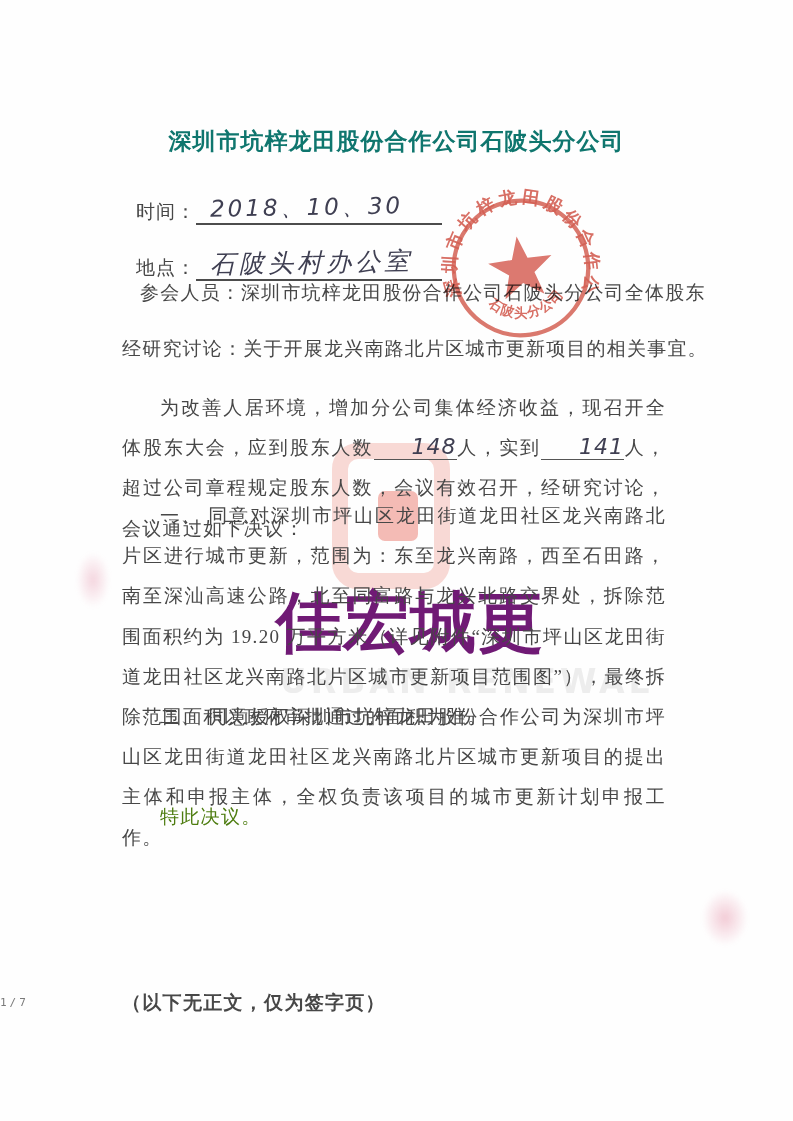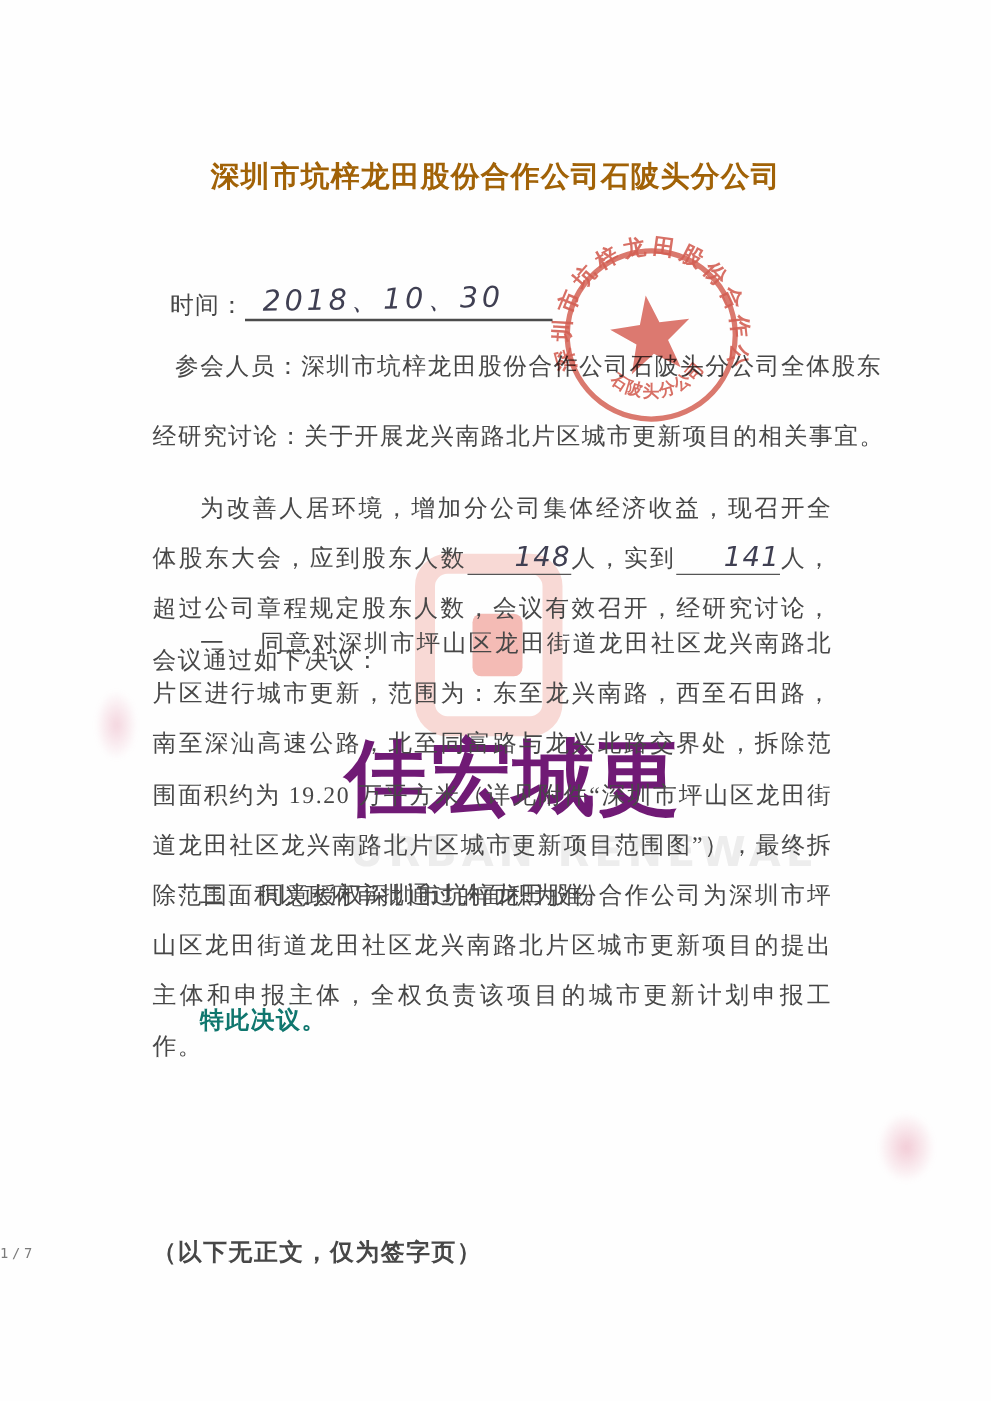--- a/index.html
+++ b/index.html
@@ -29,21 +29,21 @@
   }
   .smudge{position:absolute;border-radius:50%;filter:blur(2px);}
   .smudge-1{left:76px;top:552px;width:34px;height:56px;
     background:radial-gradient(ellipse at center,rgba(222,120,150,.30),rgba(222,120,150,0) 70%);}
   .smudge-2{left:702px;top:890px;width:46px;height:56px;
     background:radial-gradient(ellipse at center,rgba(222,110,140,.35),rgba(222,110,140,0) 70%);}
   
   .content{position:absolute;inset:0;z-index:2;}
   .title{
     position:absolute;left:0;width:100%;text-align:center;
-    font-size:23px;font-weight:bold;color:#a16207;letter-spacing:1px;
+    font-size:23px;font-weight:bold;color:#0f766e;letter-spacing:1px;
   }
   .title-1{top:126px;}
   .title-2{top:170px;}
   .field-line{position:absolute;left:136px;font-size:19px;letter-spacing:1px;}
   .field-line .label{vertical-align:bottom;}
   .blank-line{
     display:inline-block;width:232px;border-bottom:2px solid #4c4c4c;
     text-align:left;padding-left:14px;vertical-align:bottom;
   }
   .hand{
@@ -56,21 +56,21 @@
   .meta{position:absolute;left:122px;width:560px;font-size:19px;letter-spacing:1.2px;white-space:nowrap;}
   .para{
     position:absolute;left:122px;width:544px;font-size:19px;letter-spacing:1.3px;
     line-height:40.2px;text-align:justify;text-justify:inter-ideograph;
   }
   .indent{text-indent:2em;}
   .num-blank{
     display:inline-block;min-width:66px;border-bottom:1.5px solid #555;
     text-align:center;line-height:22px;
   }
-  .bold{font-weight:bold;color:#0f766e;}
+  .bold{font-weight:normal;color:#4d7c0f;}
   .page-num{
     position:absolute;left:0;top:996px;width:100%;text-align:left;
     font-family:"DejaVu Sans Mono","Liberation Mono",monospace;
     font-size:11px;color:#7a7a7a;letter-spacing:3px;
   }
   
   .stamp{
     position:absolute;left:428px;top:184px;width:186px;height:168px;z-index:3;
     transform:rotate(-8deg);mix-blend-mode:multiply;opacity:.88;
   }
@@ -87,24 +87,27 @@
     <div class="wm-cn">佳宏城更</div>
     <div class="wm-en">URBAN RENEWAL</div>
     <div class="smudge smudge-1"></div>
     <div class="smudge smudge-2"></div>
   </div>
 
   <div class="content">
 
     <div class="title title-1">深圳市坑梓龙田股份合作公司石陂头分公司</div>
 
-    <div class="field-line" style="top:224px;">
+    <div class="field-line" style="top:192px;">
       <span class="label">时间：</span><span class="blank-line"><span class="hand hand-date">2018、10、30</span></span>
     </div>
 
+    <div class="field-line" style="top:246px;">
+      <span class="label">地点：</span><span class="blank-line"><span class="hand hand-place">石陂头村办公室</span></span>
+    </div>
 
     <div class="meta" style="top:280px;margin-left:18px;">参会人员：深圳市坑梓龙田股份合作公司石陂头分公司全体股东</div>
     <div class="meta" style="top:336px;">经研究讨论：关于开展龙兴南路北片区城市更新项目的相关事宜。</div>
 
     <div class="para indent" style="top:388px;">
       <span>为改善人居环境，增加分公司集体经济收益，现召开全体股东大会，应到股东人数</span><span class="num-blank"><span class="hand hand-num">148</span></span><span>人，实到</span><span class="num-blank"><span class="hand hand-num">141</span></span><span>人，超过公司章程规定股东人数，会议有效召开，经研究讨论，会议通过如下决议：</span>
     </div>
 
     <div class="para indent" style="top:496px;">一、 同意对深圳市坪山区龙田街道龙田社区龙兴南路北片区进行城市更新，范围为：东至龙兴南路，西至石田路，南至深汕高速公路，北至同富路与龙兴北路交界处，拆除范围面积约为 19.20 万平方米（详见附件“深圳市坪山区龙田街道龙田社区龙兴南路北片区城市更新项目范围图”），最终拆除范围面积以政府审批通过的面积为准。</div>
 

